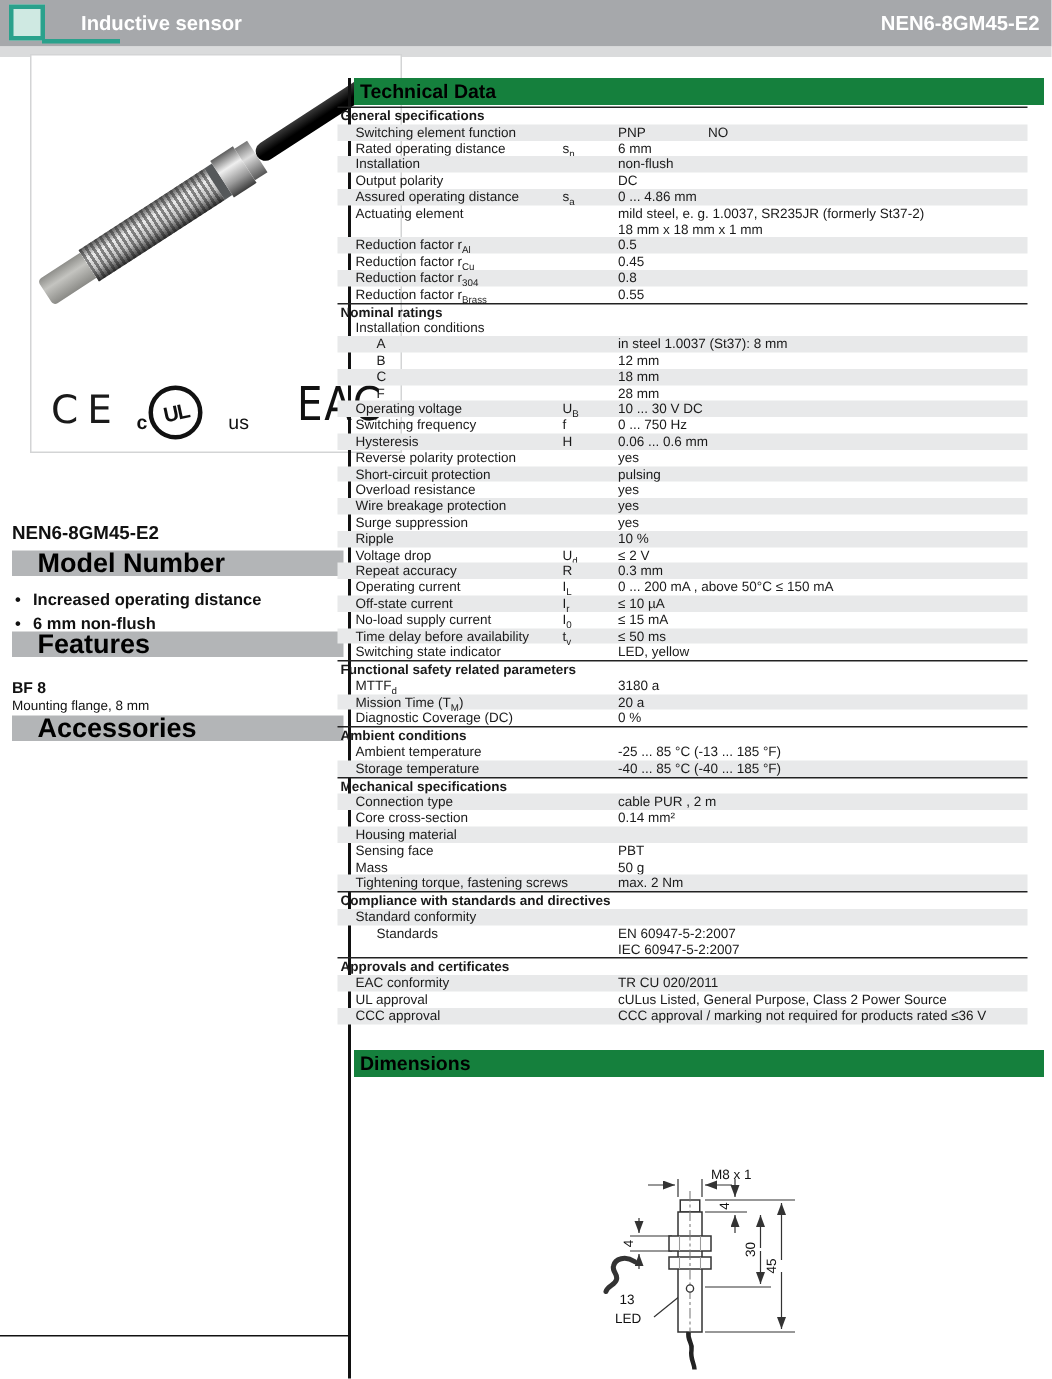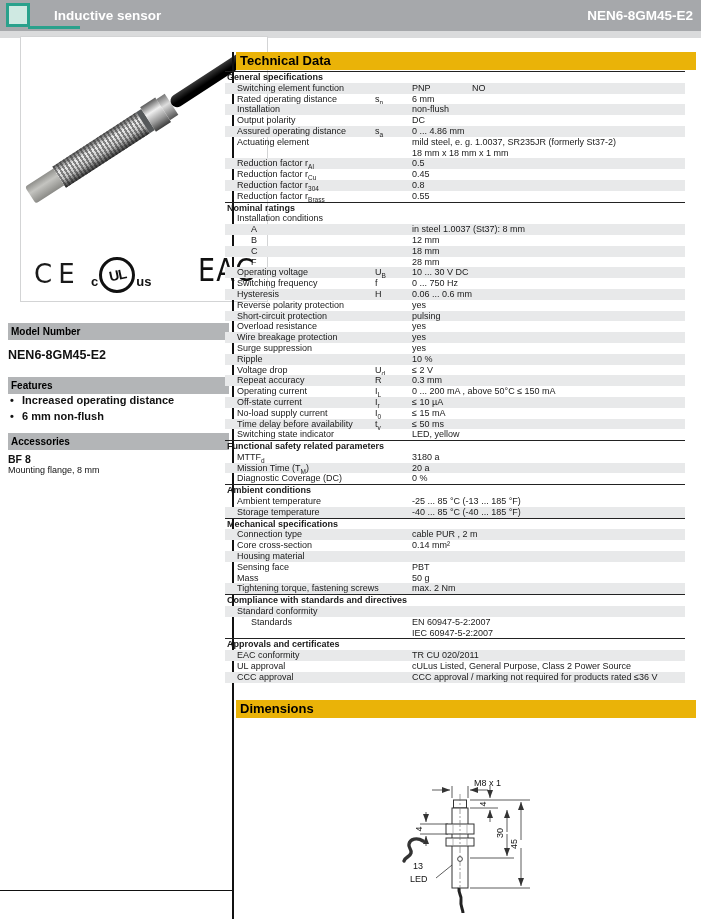--- a/index.html
+++ b/index.html
@@ -29,37 +29,37 @@
   .s-hex{width:18px;height:29px;background:linear-gradient(180deg,#5d5d5d,#efefef 35%,#9a9a9a 70%,#3d3d3d);flex:none;}
   .s-collar{width:10px;height:25px;background:linear-gradient(180deg,#777,#ddd 40%,#555);flex:none;}
   .s-cable{width:90px;height:13px;background:linear-gradient(180deg,#3a3a3a,#000 60%);border-radius:7px;flex:none;}
 
   .cert-row{position:absolute;left:0;bottom:0;width:100%;height:48px;}
   .ce-mark{position:absolute;left:13px;bottom:12px;font-size:26px;letter-spacing:6px;color:#1a1a1a;font-family:"DejaVu Sans",sans-serif;}
   .ul-mark{position:absolute;left:70px;bottom:8px;display:flex;align-items:flex-end;color:#111;}
   .ul-c{font-size:13px;font-weight:bold;margin:0 1px 4px 0;}
   .ul-circle{width:30px;height:30px;border:3px solid #111;border-radius:50%;display:flex;align-items:center;justify-content:center;box-sizing:content-box;}
   .ul-circle span{font-weight:bold;font-size:14px;transform:rotate(-12deg);letter-spacing:-1px;}
-  .ul-us{font-size:13px;font-weight:bold;margin:0 0 4px 1px;}
+  .ul-us{font-size:13px;font-weight:normal;margin:0 0 4px 17px;}
   .eac-mark{position:absolute;right:12px;bottom:13px;font-size:27px;font-weight:400;font-family:"DejaVu Sans",sans-serif;transform:scaleY(1.15);transform-origin:bottom;letter-spacing:1px;color:#111;}
 
-  .side-bar-head{position:absolute;left:8px;width:221px;height:17px;background:#b3b5b7;color:#000;font-weight:bold;font-size:10px;line-height:17px;padding-left:3px;box-sizing:border-box;}
+  .side-bar-head{position:absolute;left:8px;width:221px;height:17px;background:#b3b5b7;color:#000;font-weight:bold;font-size:18px;line-height:17px;padding-left:17px;box-sizing:border-box;margin-top:44px;}
   .side-model-text{position:absolute;left:8px;top:348px;font-weight:bold;font-size:12.5px;}
   .feature-list{position:absolute;left:8px;top:392px;margin:0;padding:0;list-style:none;}
   .feature-list li{font-weight:bold;font-size:11px;line-height:16px;padding-left:14px;position:relative;}
   .feature-list li::before{content:"•";position:absolute;left:2px;}
   .acc-name{position:absolute;left:8px;top:453px;font-weight:bold;font-size:10.5px;}
   .acc-desc{position:absolute;left:8px;top:465px;font-size:9px;}
 
   
   .v-divider{position:absolute;left:232px;top:52px;width:2px;height:867px;background:#111;}
   .bottom-rule{position:absolute;left:0;top:890px;width:232px;height:1px;background:#111;}
 
   
-  .sec-bar{position:absolute;left:236px;width:460px;height:18px;background:#eab308;color:#000;font-weight:bold;font-size:13px;line-height:18px;padding-left:4px;box-sizing:border-box;}
+  .sec-bar{position:absolute;left:236px;width:460px;height:18px;background:#15803d;color:#000;font-weight:bold;font-size:13px;line-height:18px;padding-left:4px;box-sizing:border-box;}
   #tech-table{position:absolute;left:225px;top:71px;width:460px;font-size:9px;color:#1a1a1a;}
   .t-sechead{font-weight:bold;line-height:10.8px;border-top:1px solid #222;padding-left:2px;white-space:nowrap;}
   .t-row{display:grid;grid-template-columns:150px 37px 1fr;line-height:10.8px;position:relative;}
   .t-row.shaded{background:#e8e9ea;}
   .t-label{white-space:nowrap;} .ind1{padding-left:12px;} .ind2{padding-left:26px;}
   .t-sym{white-space:nowrap;}
   .t-value{white-space:nowrap;}
   .t-value2{position:absolute;left:247px;top:0;}
   sub{font-size:6.5px;line-height:0;}
 

